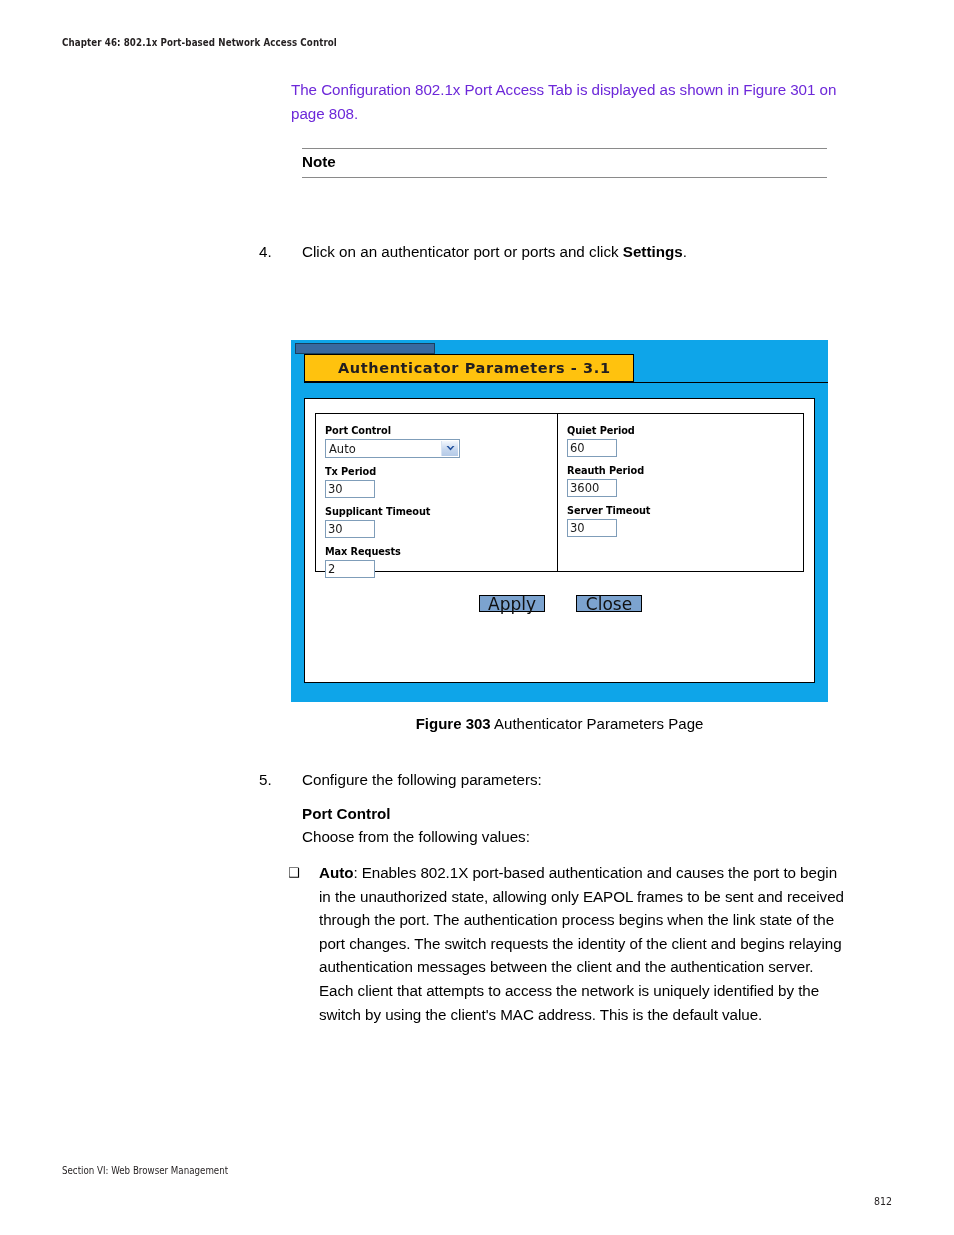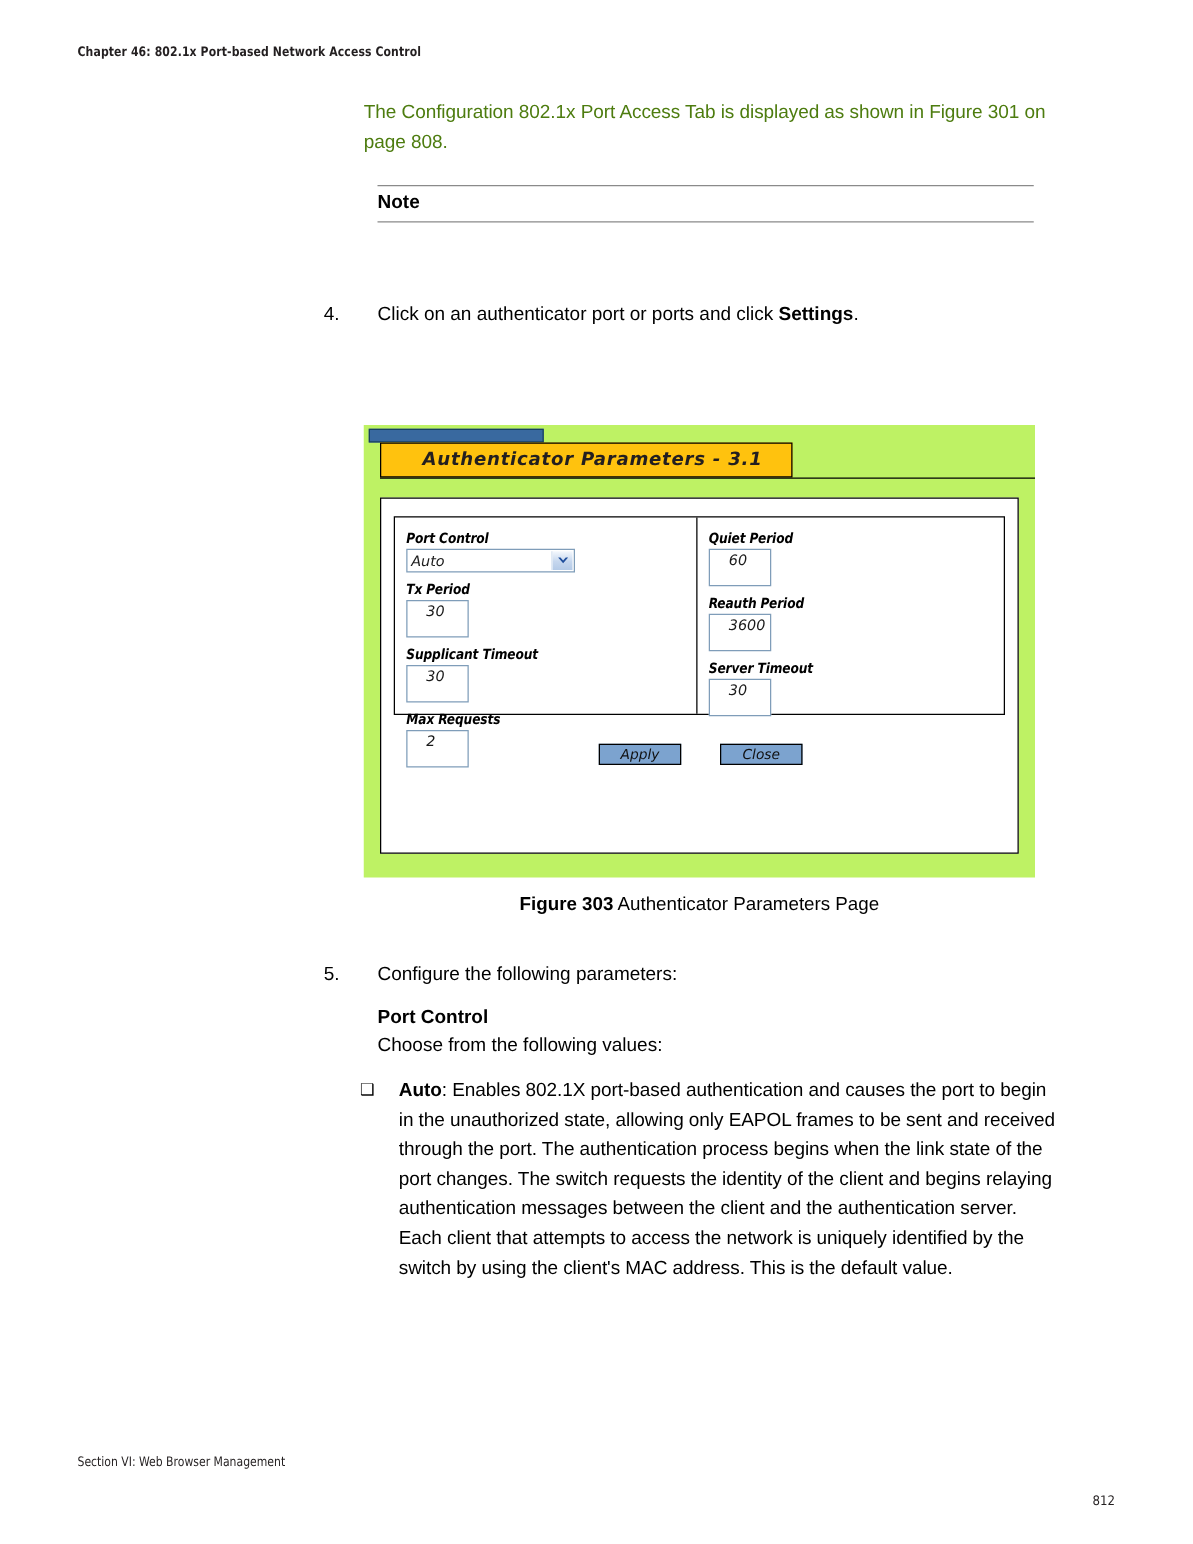--- a/index.html
+++ b/index.html
@@ -34,21 +34,21 @@
   .body-col {
     position: absolute;
     left: 291px;
     top: 78px;
     width: 556px;
   }
   p.para {
     margin: 0;
     font-size: 15.2px;
     line-height: 23.6px;
-    color: #4d7c0f;
+    color: #6d28d9;
     letter-spacing: -0.05px;
   }
 
   
   .note-box {
     position: absolute;
     left: 302px;
     top: 148px;
     width: 525px;
   }
@@ -97,22 +97,21 @@
   .gap { height: 10px; }
   .bold { font-weight: bold; }
 
   
   .figure-wrap {
     position: absolute;
     left: 291px;
     top: 340px;
     width: 537px;
     height: 362px;
-    background: #bef264;
-    font-style: italic;
+    background: #0ea5e9;
   }
   .blue-bar {
     position: absolute;
     left: 4px;
     top: 3px;
     width: 140px;
     height: 11px;
     background: #39699f;
     border: 1px solid #19405f;
     box-sizing: border-box;
@@ -182,29 +181,29 @@
     font-weight: bold;
     color: #000;
     font-family: "DejaVu Sans Condensed", "Liberation Sans Narrow", "Liberation Sans", sans-serif;
     letter-spacing: -0.1px;
     margin-bottom: 2px;
     transform: scaleX(0.96);
     transform-origin: left center;
   }
   .text-input {
     width: 50px;
-    height: 30px;
+    height: 18px;
     box-sizing: border-box;
     border: 1px solid #7f9db9;
     background: #fff;
     font-size: 11.5px;
     font-family: "DejaVu Sans", sans-serif;
     color: #1a1a1a;
     line-height: 16px;
-    padding: 0 15px;
+    padding: 0 2px;
     display: block;
   }
   .select-box {
     width: 135px;
     height: 19px;
     box-sizing: border-box;
     border: 1px solid #7f9db9;
     background: #fff;
     display: flex;
     align-items: center;
@@ -237,21 +236,21 @@
     display: flex;
     justify-content: center;
     gap: 31px;
   }
   .btn {
     width: 66px;
     height: 17px;
     background: #7ca3cf;
     border: 1px solid #000;
     box-sizing: border-box;
-    font-size: 11px;
+    font-size: 17px;
     font-family: "DejaVu Sans", sans-serif;
     color: #101010;
     display: flex;
     align-items: center;
     justify-content: center;
     line-height: 14px;
   }
 
   
   .fig-caption {

